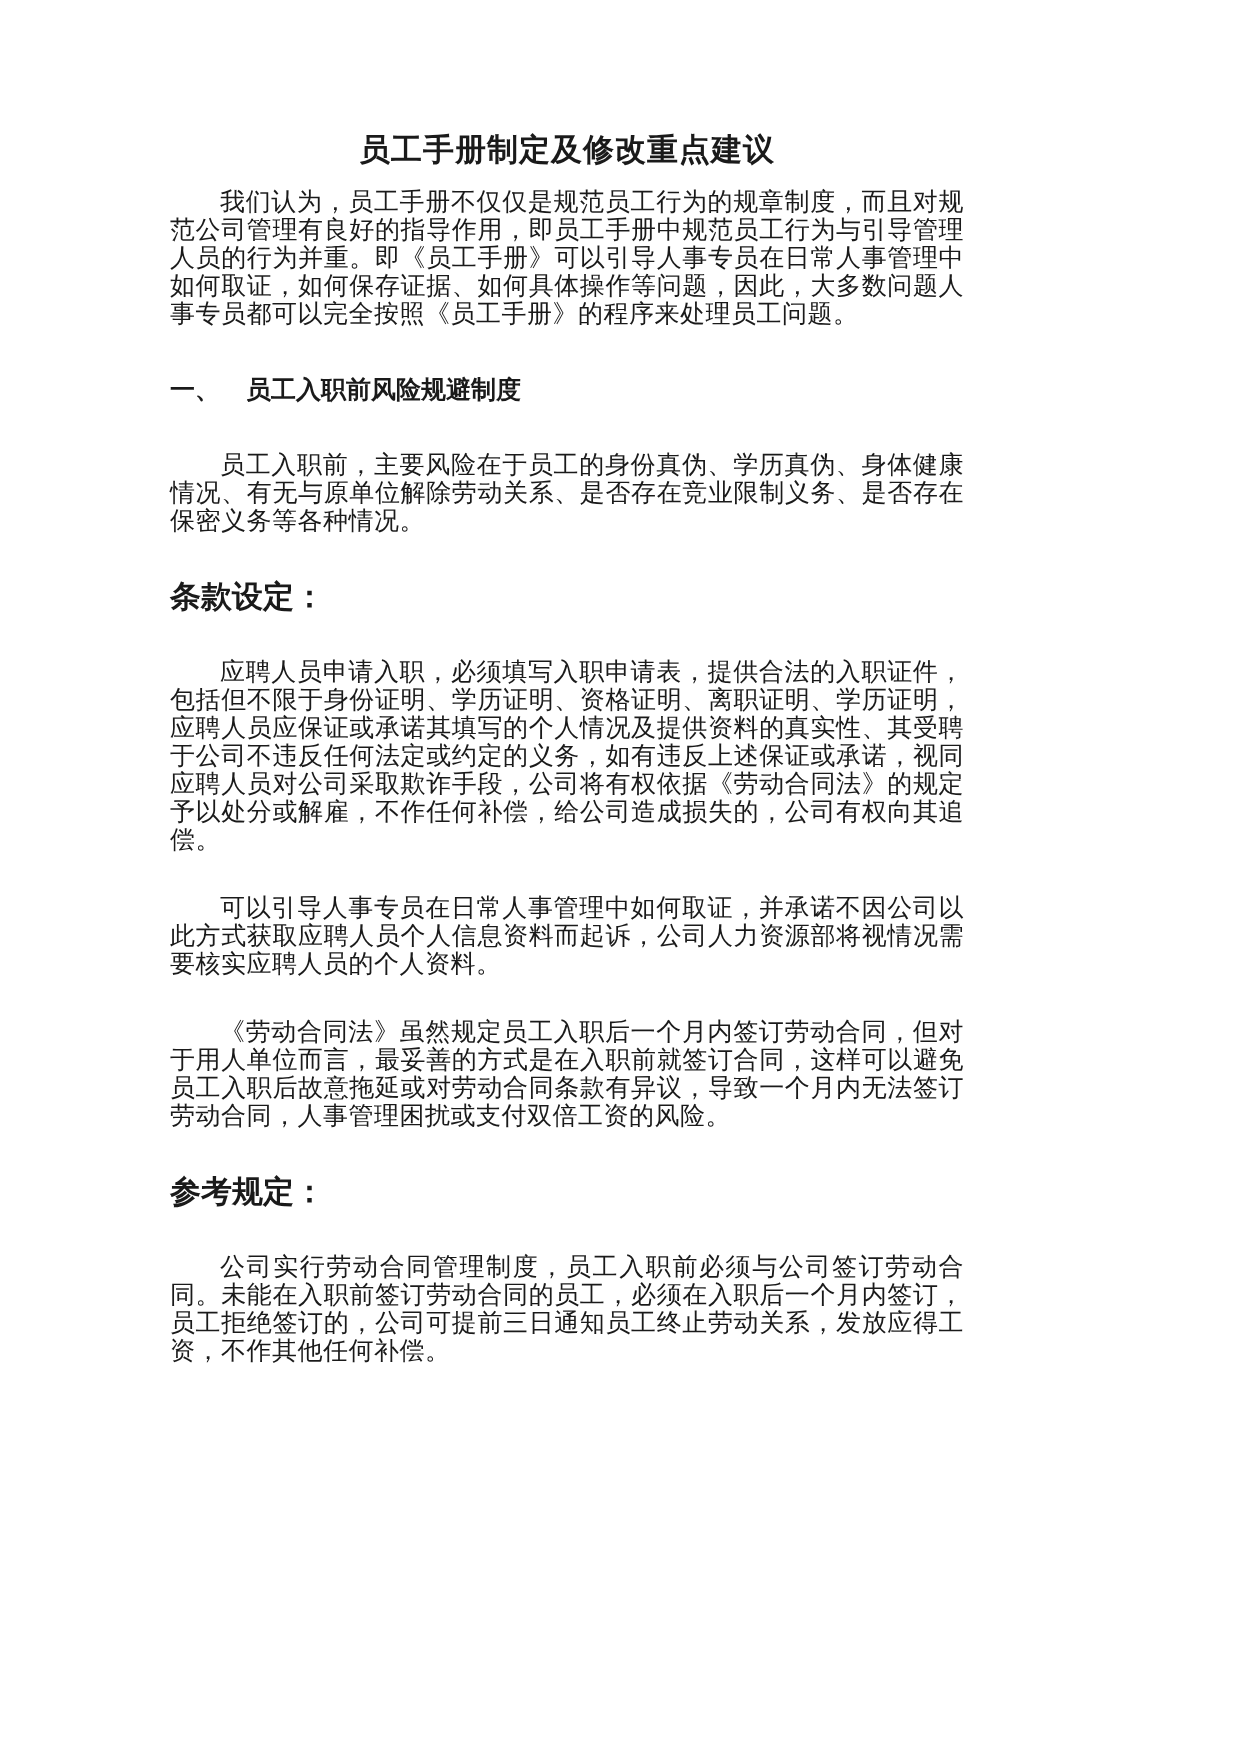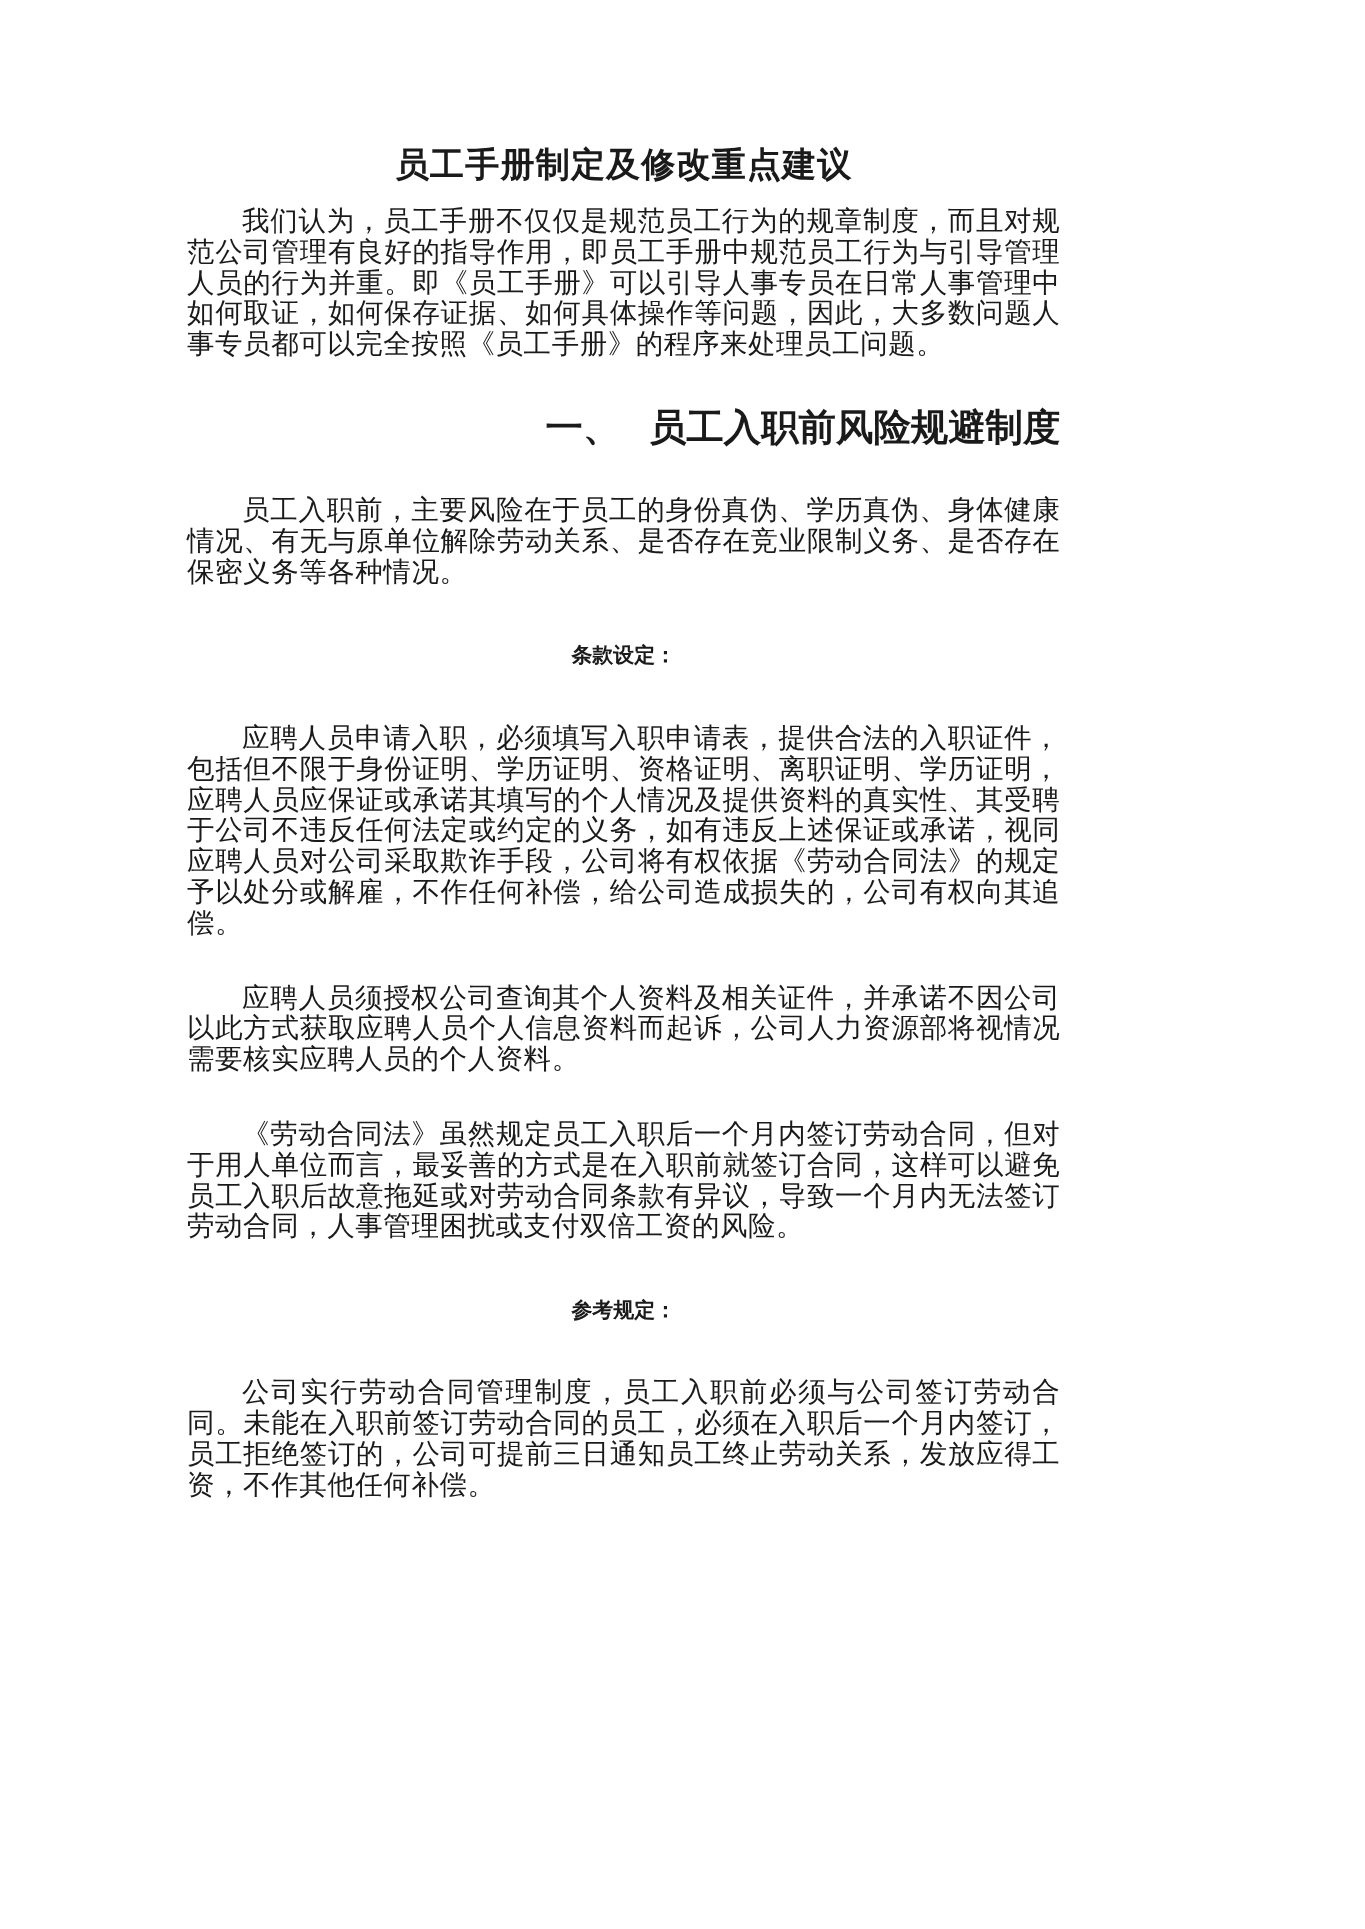--- a/index.html
+++ b/index.html
@@ -42,35 +42,35 @@
     line-height: 28px;
     text-align: justify;
     text-indent: 2em;
     letter-spacing: 0.5px;
   }
   p.body-para.intro {
     margin-top: 0;
   }
   .section-heading {
     margin: 0 0 40px 0;
-    font-size: 34px;
+    font-size: 25px;
     line-height: 43px;
     font-weight: 700;
-    text-align: right;
+    text-align: left;
   }
   .section-heading .sec-num {
     display: inline-block;
     margin-right: 26px;
   }
   .sub-label {
     margin: 0 0 40px 0;
-    font-size: 19px;
+    font-size: 31px;
     line-height: 43px;
     font-weight: 700;
-    text-align: center;
+    text-align: left;
   }
 </style>
 </head>
 <body>
 
 <div class="page">
 
   <h1 class="doc-title">员工手册制定及修改重点建议</h1>
 
 
@@ -79,21 +79,21 @@
   <h2 class="section-heading">
     <span class="sec-num">一、</span><span>员工入职前风险规避制度</span>
   </h2>
 
   <p class="body-para">员工入职前，主要风险在于员工的身份真伪、学历真伪、身体健康情况、有无与原单位解除劳动关系、是否存在竞业限制义务、是否存在保密义务等各种情况。</p>
 
   <h3 class="sub-label">条款设定：</h3>
 
   <p class="body-para">应聘人员申请入职，必须填写入职申请表，提供合法的入职证件，包括但不限于身份证明、学历证明、资格证明、离职证明、学历证明，应聘人员应保证或承诺其填写的个人情况及提供资料的真实性、其受聘于公司不违反任何法定或约定的义务，如有违反上述保证或承诺，视同应聘人员对公司采取欺诈手段，公司将有权依据《劳动合同法》的规定予以处分或解雇，不作任何补偿，给公司造成损失的，公司有权向其追偿。</p>
 
-  <p class="body-para">应聘人员须授权公司查询其个人资料及相关证件，并承诺不因公司以此方式获取应聘人员个人信息资料而起诉，公司人力资源部将视情况需要核实应聘人员的个人资料。</p>
+  <p class="body-para">可以引导人事专员在日常人事管理中如何取证，并承诺不因公司以此方式获取应聘人员个人信息资料而起诉，公司人力资源部将视情况需要核实应聘人员的个人资料。</p>
 
 
   <p class="body-para">《劳动合同法》虽然规定员工入职后一个月内签订劳动合同，但对于用人单位而言，最妥善的方式是在入职前就签订合同，这样可以避免员工入职后故意拖延或对劳动合同条款有异议，导致一个月内无法签订劳动合同，人事管理困扰或支付双倍工资的风险。</p>
 
   <h3 class="sub-label">参考规定：</h3>
 
   <p class="body-para">公司实行劳动合同管理制度，员工入职前必须与公司签订劳动合同。未能在入职前签订劳动合同的员工，必须在入职后一个月内签订，员工拒绝签订的，公司可提前三日通知员工终止劳动关系，发放应得工资，不作其他任何补偿。</p>
 
 </div>
 

